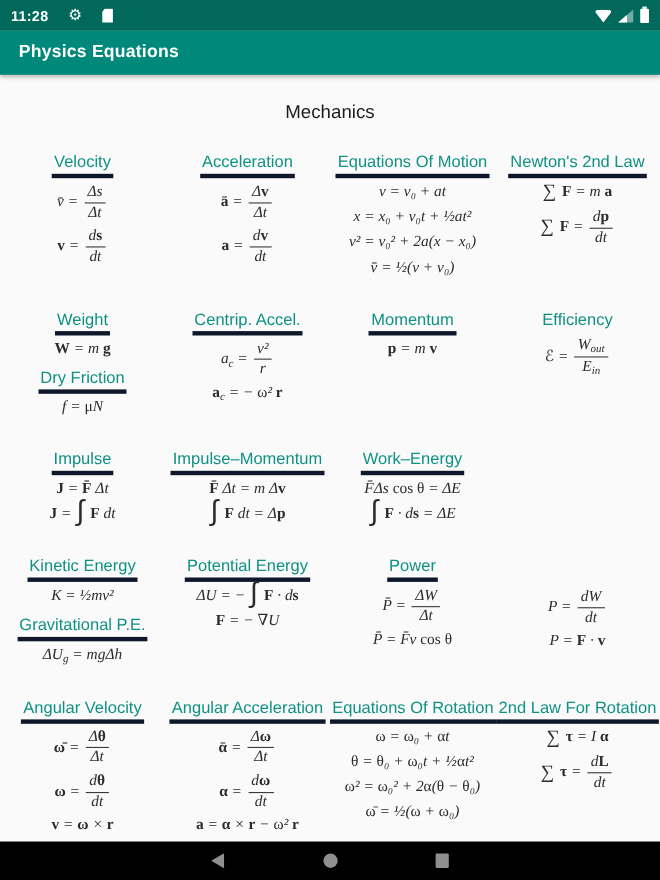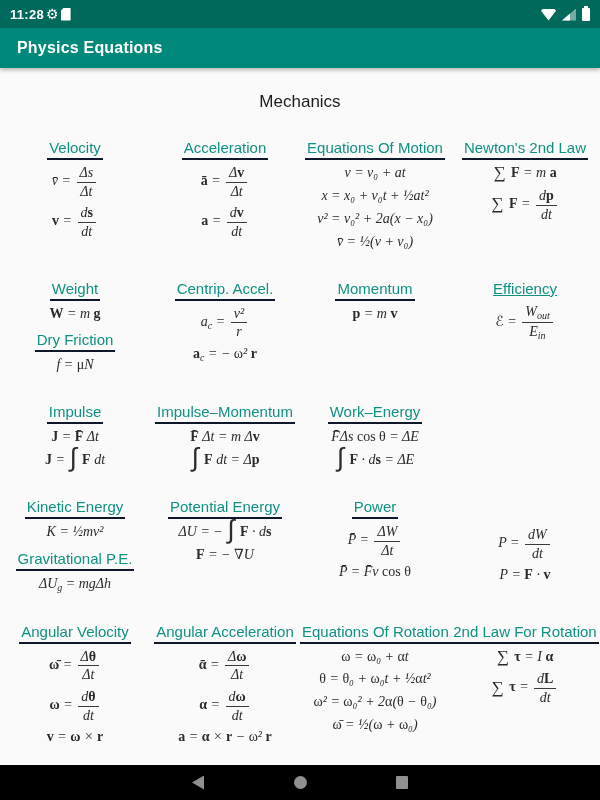--- a/index.html
+++ b/index.html
@@ -2,21 +2,21 @@
 <html><head>
 <meta charset="utf-8">
 <style>
   * { margin:0; padding:0; box-sizing:border-box; }
   html,body { width:600px; height:800px; overflow:hidden; background:#FAFAFA;
     font-family:"Liberation Sans", sans-serif; }
 
   
   .status-bar { height:28px; background:#00695C; display:flex; align-items:center;
     padding:0 10px; color:#fff; }
-  .status-left { display:flex; align-items:center; gap:2px; }
+  .status-left { display:flex; align-items:center; gap:18px; }
   .status-time { font-size:13px; font-weight:bold; letter-spacing:.3px; }
   .gear { font-size:14px; line-height:1; color:#fff;
     font-family:"DejaVu Sans", sans-serif; }
   .sdcard { width:10px; height:13px; background:#fff; border-radius:1px;
     clip-path:polygon(30% 0,100% 0,100% 100%,0 100%,0 28%); }
   .status-right { margin-left:auto; display:flex; align-items:flex-end; gap:6px; }
   .wifi { width:15px; height:12px; background:#fff;
     clip-path:polygon(50% 100%,0 18%,8% 6%,50% 0,92% 6%,100% 18%); }
   .signal { position:relative; width:14px; height:12px; }
   .signal .dim { position:absolute; inset:0; background:rgba(255,255,255,.45);
@@ -34,22 +34,22 @@
 
   
   .content { height:697px; overflow:hidden; padding-top:24px; }
   .sheet-heading { text-align:center; font-size:17px; font-weight:normal; color:#1c1c1c;
     margin-bottom:26px; }
 
   .grid-row { display:grid; grid-template-columns:repeat(4,150px); margin-bottom:20px; }
   .cell { text-align:center; }
   .block { margin-bottom:7px; }
   .block-title { display:inline-block; color:#0F9184; font-size:15px; line-height:19px;
-    white-space:nowrap; border-bottom:2px solid #0f172a; padding:0 2px 1px; }
-  .block-title.no-underline { border-bottom:none;text-decoration:underline; }
+    white-space:nowrap; border-bottom:4px solid #0f172a; padding:0 2px 1px; }
+  .block-title.no-underline { border-bottom:none; }
   .block.no-title { padding-top:25px; }
 
   .eq { font-family:"Liberation Serif","DejaVu Serif","DejaVu Sans",serif;
     font-style:italic; font-size:14px; color:#2b2b2b; margin:4px 0; line-height:1.35;
     white-space:nowrap; }
   .eq .b { font-weight:bold; font-style:normal; }
   .eq .rm { font-style:normal; }
   .eq .sub { font-size:10px; vertical-align:-3px; }
   .eq .frac { display:inline-block; vertical-align:middle; text-align:center;
     line-height:1.12; margin:1px 2px; }

